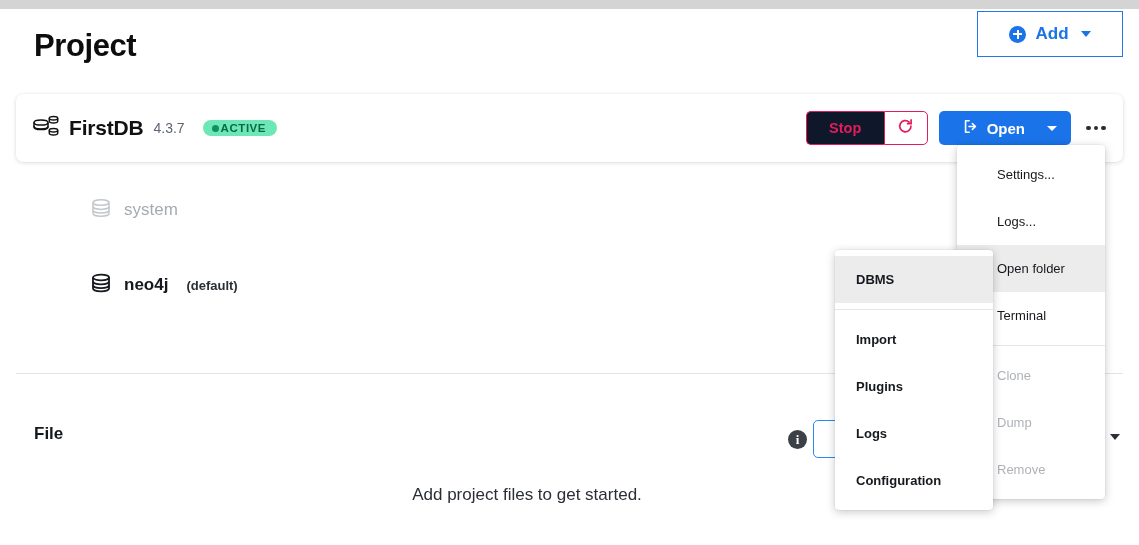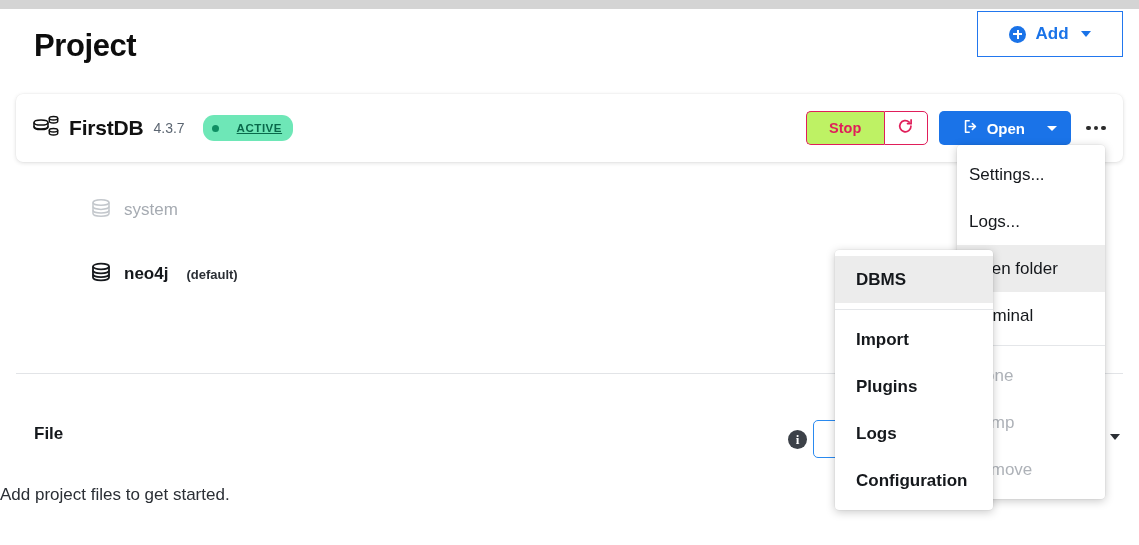--- a/index.html
+++ b/index.html
@@ -54,37 +54,36 @@
     background: #ffffff; border-radius: 7px;
     box-shadow: 0 1px 4px rgba(0,0,0,0.13), 0 0 0 0.5px rgba(0,0,0,0.03);
   }
   .dbms-left {
     position: absolute; left: 16px; top: 0; height: 68px;
     display: flex; align-items: center; gap: 9px;
   }
   .dbms-name { font-size: 21px; font-weight: 700; color: #111; letter-spacing: -0.2px; }
   .dbms-version { font-size: 14px; color: #5c6672; margin-left: 1px; }
   .badge {
-    display: inline-flex; align-items: center; gap: 18px;
+    display: inline-flex; align-items: center; gap: 2px;
     background: #6ee7b7; color: #09694a;
-    border-radius: 11px; height: 26px; padding: 0 11px 0 9px;
+    border-radius: 11px; height: 16px; padding: 0 11px 0 9px;
     font-size: 11.5px; font-weight: 700; letter-spacing: 0.55px;
     margin-left: 9px;
-    text-decoration: underline;
   }
   .badge .dot { width: 7px; height: 7px; border-radius: 50%; background: #0f8f63; flex: none; }
 
   .dbms-right {
     position: absolute; right: 14px; top: 0; height: 68px;
     display: flex; align-items: center; gap: 0;
   }
   .btn-group { display: flex; height: 34px; }
   .btn-stop {
     width: 78px; border: 1.5px solid #e01e5a; border-right: none;
-    border-radius: 5px 0 0 5px; background: #bef264; color: #e01e5a;
+    border-radius: 5px 0 0 5px; background: #0f172a; color: #e01e5a;
     font-size: 14.5px; font-weight: 600; cursor: pointer;
     display: flex; align-items: center; justify-content: center;
     font-family: "Liberation Sans", sans-serif;
   }
   .btn-restart {
     width: 44px; border: 1.5px solid #e01e5a; border-radius: 0 5px 5px 0;
     background: #fff; color: #e01e5a; cursor: pointer;
     display: flex; align-items: center; justify-content: center;
   }
   .btn-open {
@@ -101,21 +100,21 @@
   }
   .more-btn {
     margin-left: 12px; width: 26px; height: 26px; cursor: pointer;
     display: flex; align-items: center; justify-content: center; gap: 3px;
   }
   .more-btn i { width: 4.5px; height: 4.5px; border-radius: 50%; background: #2b2b2b; display:block; }
 
   
   .db-row { position: absolute; display: flex; align-items: center; gap: 12px; }
   .db-sys { left: 90px; top: 197px; }
-  .db-neo { left: 90px; top: 261px; }
+  .db-neo { left: 90px; top: 272px; }
   .db-label-muted { font-size: 17px; color: #a6abb2; }
   .db-label { font-size: 17px; font-weight: 700; color: #15181c; }
   .db-default { font-size: 13px; font-weight: 700; color: #2b2f35; margin-left: 6px; }
 
   .db-actions { position: absolute; left: 86px; top: 311px; display: flex; align-items: center; gap: 36px; }
   .linkbtn {
     display: flex; align-items: center; gap: 8px; cursor: pointer;
     color: #1a73e8; font-size: 16.5px; font-weight: 700;
   }
 
@@ -140,32 +139,32 @@
     border: 1.6px solid #2a8af0; border-radius: 5px; background: #fff;
   }
   .file-caret {
     position: absolute; left: 1110px; top: 434px;
     width: 0; height: 0;
     border-left: 5.5px solid transparent; border-right: 5.5px solid transparent;
     border-top: 6.5px solid #2b2f35; cursor: pointer;
   }
   .empty-msg {
     position: absolute; left: 0; top: 485px; width: 1054px;
-    text-align: left; font-size: 17px; color: #2b2f35;
+    text-align: center; font-size: 17px; color: #2b2f35;
   }
 
   
   .menu {
     position: absolute; background: #ffffff; border-radius: 4px;
     box-shadow: 0 2px 10px rgba(0,0,0,0.22), 0 0 0 0.5px rgba(0,0,0,0.06);
     padding: 6px 0; z-index: 20;
   }
   .menu-item {
     height: 47px; display: flex; align-items: center;
-    padding: 0 18px 0 12px; font-size: 17px; color: #15181c;
+    padding: 0 18px 0 40px; font-size: 13px; color: #15181c;
     white-space: nowrap; cursor: pointer;
   }
   .menu-item.highlight { background: #ececec; }
   .menu-item.disabled { color: #aeb2b8; cursor: default; }
   .menu-sep { height: 1px; background: #e4e6e9; margin: 6px 0; }
 
   #context-menu { right: 34px; top: 145px; width: 148px; z-index: 20; }
   #submenu { left: 835px; top: 250px; width: 158px; z-index: 30; padding-top: 6px; }
   #submenu .menu-item { padding-left: 21px; font-weight: bold; }
 </style>

